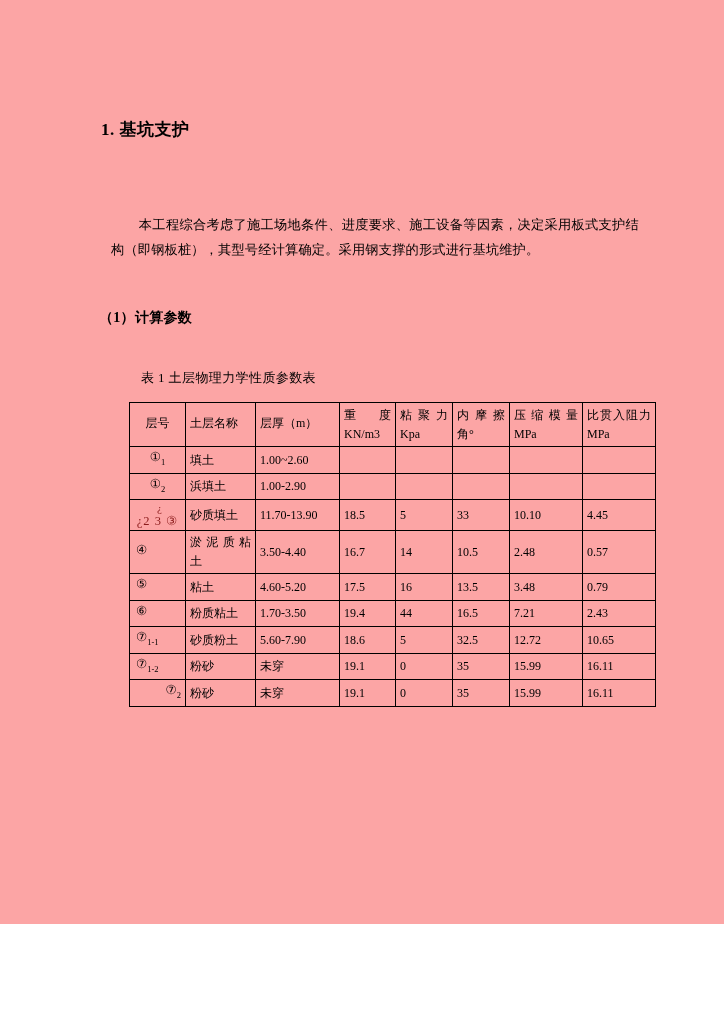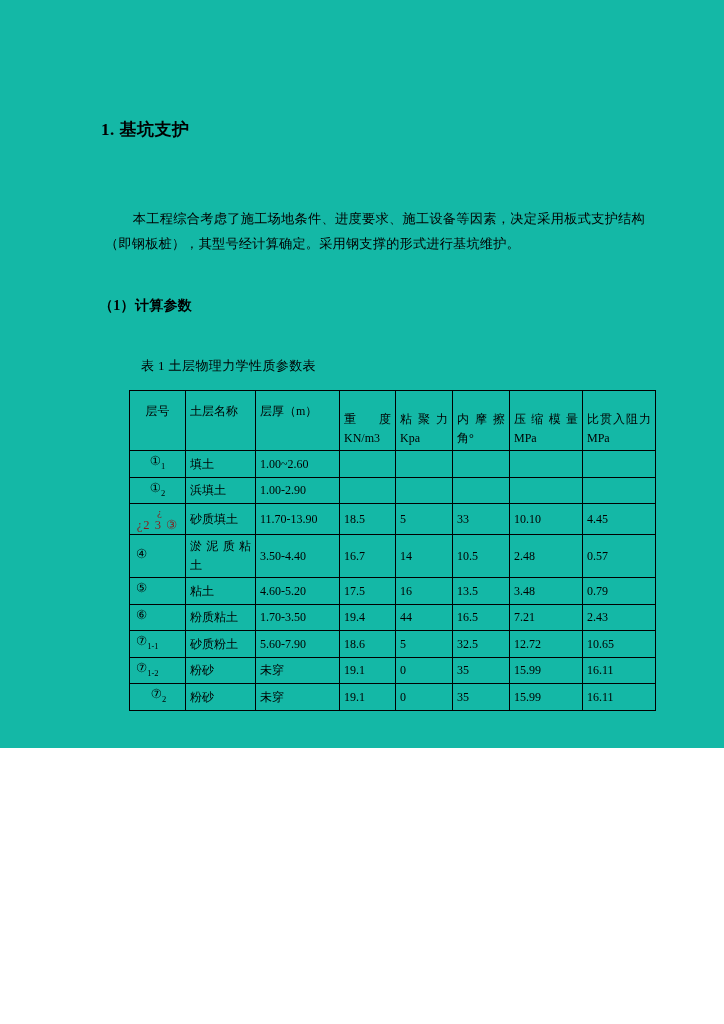--- a/index.html
+++ b/index.html
@@ -13,22 +13,22 @@
     position: relative;
     font-family: "Liberation Serif", "DejaVu Serif", serif;
     color: #000000;
     overflow: hidden;
   }
 
   .page {
     position: absolute;
     left: 0; top: 0;
     width: 724px;
-    height: 748px;
-    background: #14b8a6;
+    height: 924px;
+    background: #fca5a5;
   }
 
   .content {
     position: absolute;
     left: 95px;
     top: 118px;
     width: 560px;
   }
 
   
@@ -49,21 +49,21 @@
 
   .gap-lg { height: 54px; }
   .gap-md { height: 30px; }
 
   
   .para {
     font-size: 13.2px;
     line-height: 25px;
     text-align: justify;
     text-justify: inter-ideograph;
-    margin: 10px;
+    margin: 16px;
     letter-spacing: 0.2px;
   }
   .para .indent { display: inline-block; width: 2.1em; }
 
   
   .tbl-caption {
     font-size: 13px;
     text-align: left;
     margin: 12px;
     padding: 0 0 3px 0;
@@ -97,21 +97,20 @@
 
   
   .hdr-cell { vertical-align: top !important; padding-top: 3px !important; }
   .hdr-line1 { display: block; line-height: 19px; white-space: nowrap; }
   .hdr-line2 { display: block; line-height: 19px; white-space: nowrap; }
   .spread2 {
     display: inline-block;
     width: 100%;
     text-align: justify;
     text-align-last: justify;
-    margin-top: 16px;
   }
   .hdr-center { text-align: center; }
 
   
   col.c1 { width: 56px; }
   col.c2 { width: 70px; }
   col.c3 { width: 84px; }
   col.c4 { width: 56px; }
   col.c5 { width: 57px; }
   col.c6 { width: 57px; }
@@ -317,21 +316,21 @@
             <td class="name">粉砂</td>
             <td class="num">未穿</td>
             <td class="num">19.1</td>
             <td class="num">0</td>
             <td class="num">35</td>
             <td class="num">15.99</td>
             <td class="num">16.11</td>
           </tr>
 
           <tr>
-            <td class="layer" style="text-align:center;padding-left:6px;"><span>⑦</span><span class="subidx">2</span></td>
+            <td class="layer" style="text-align:right;padding-left:6px;"><span>⑦</span><span class="subidx">2</span></td>
             <td class="name">粉砂</td>
             <td class="num">未穿</td>
             <td class="num">19.1</td>
             <td class="num">0</td>
             <td class="num">35</td>
             <td class="num">15.99</td>
             <td class="num">16.11</td>
           </tr>
         </tbody>
       </table>

